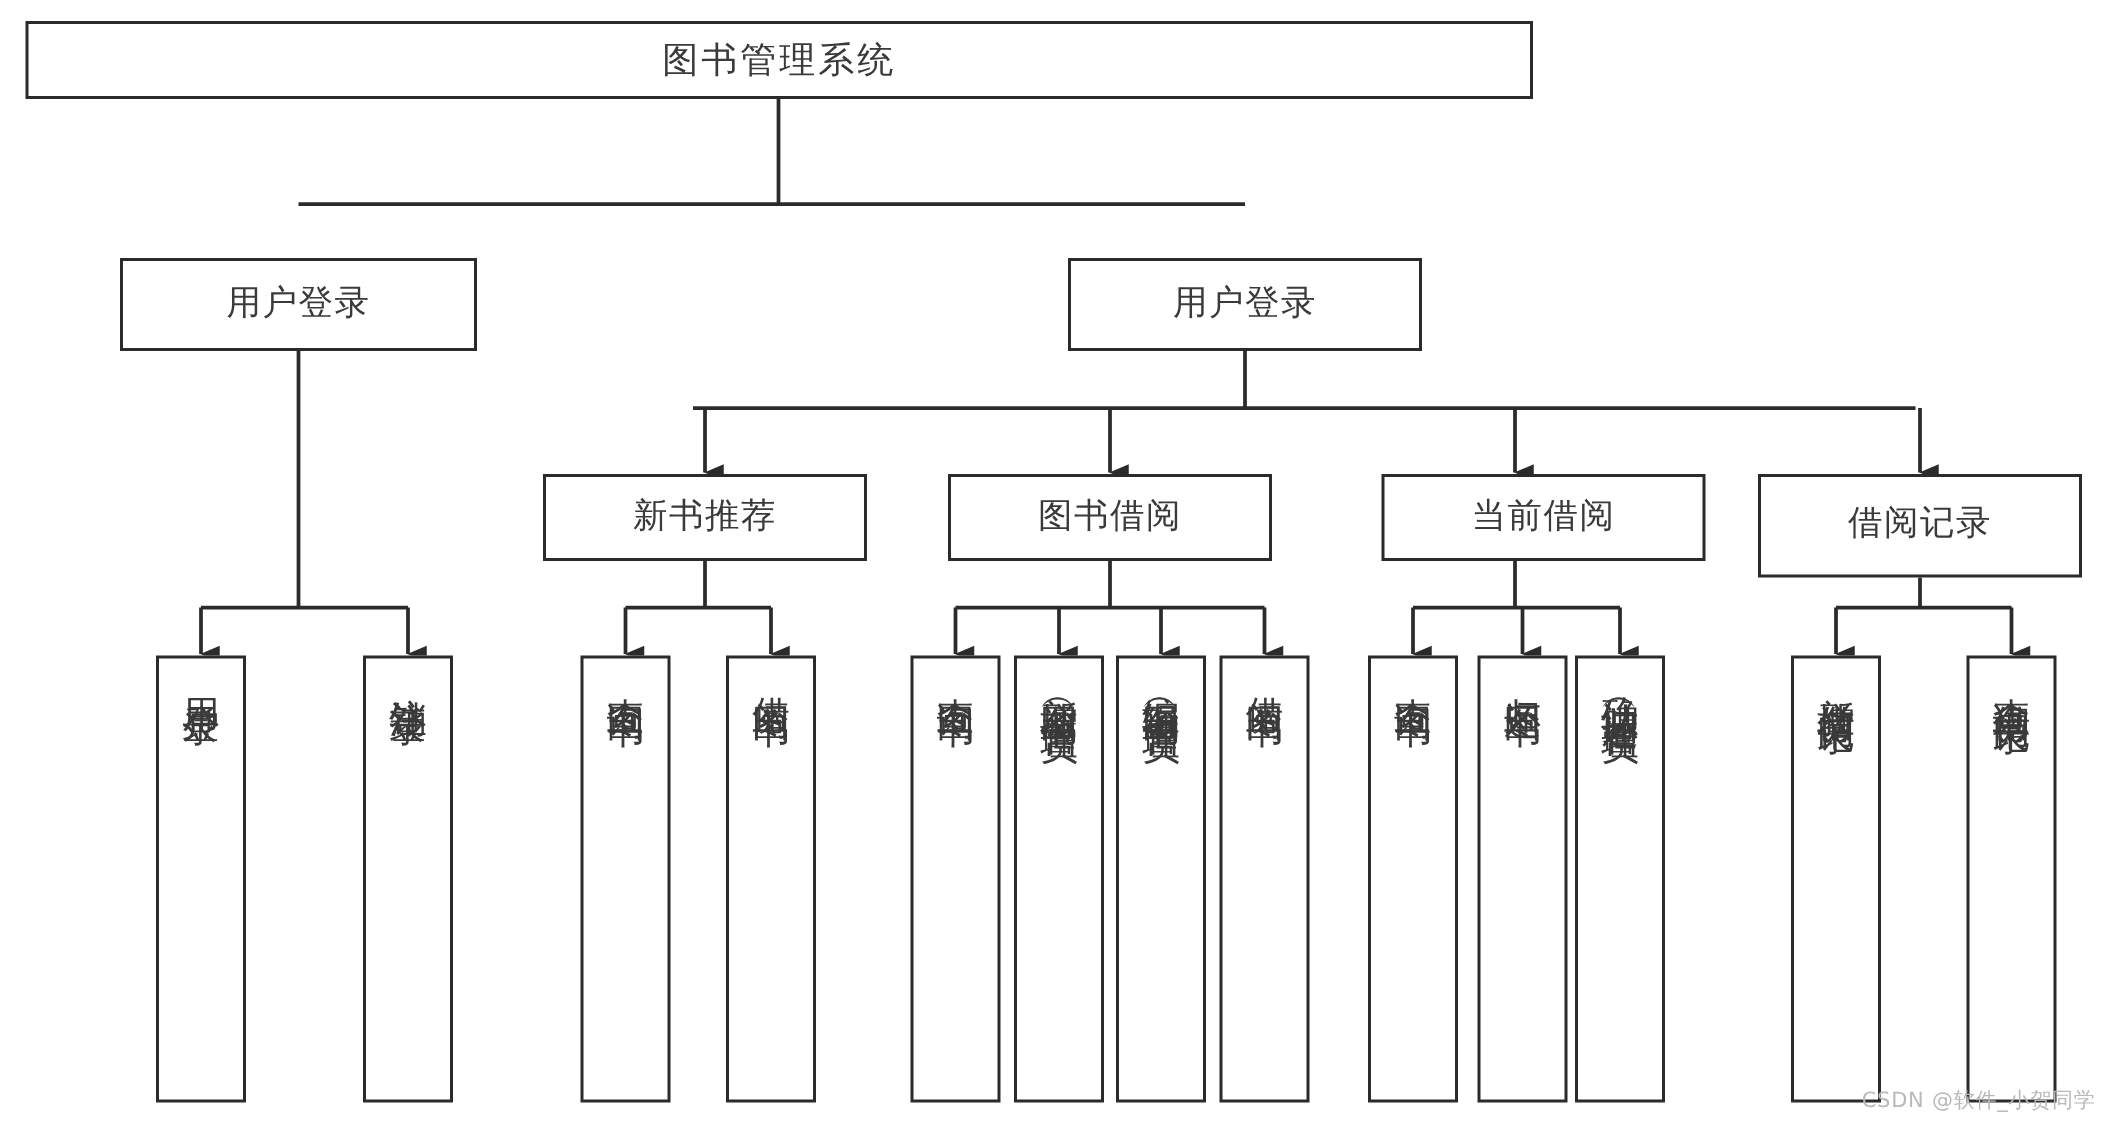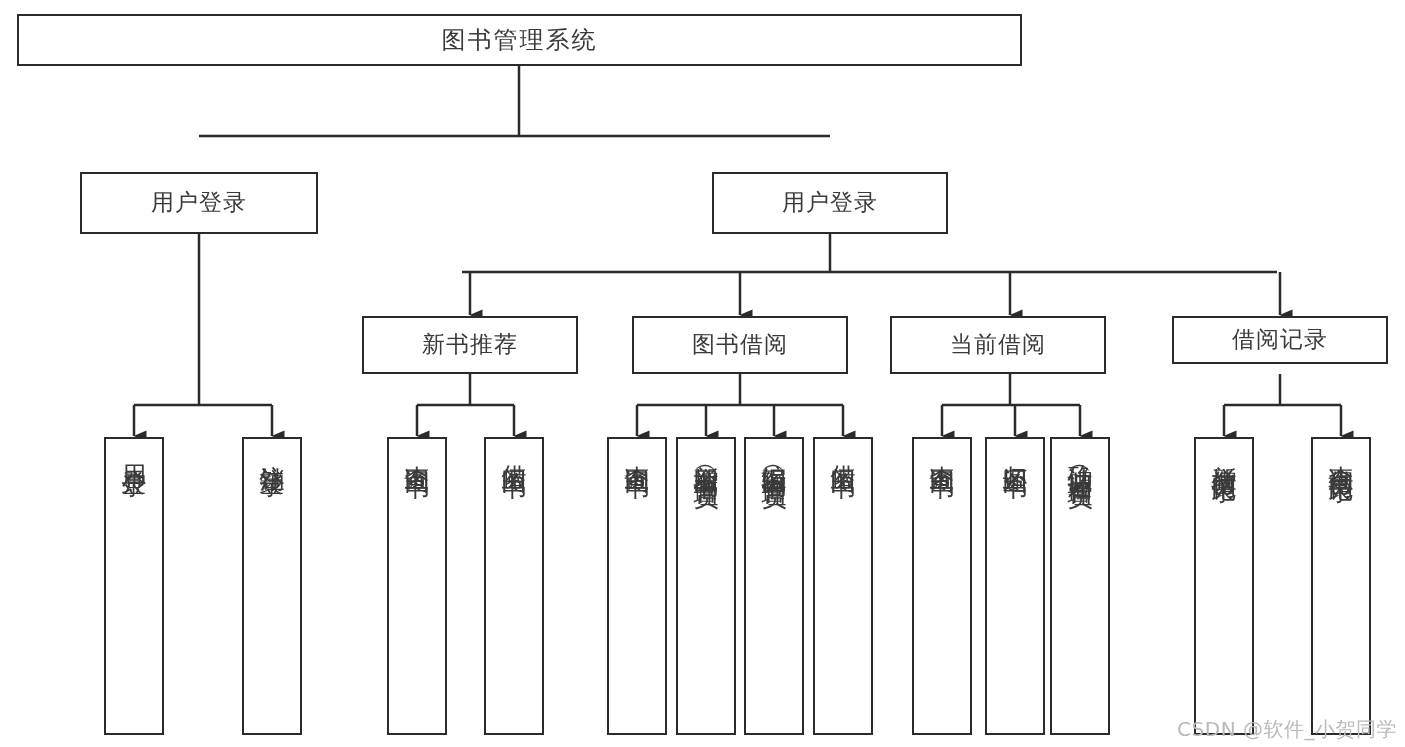--- a/index.html
+++ b/index.html
@@ -55,21 +55,21 @@
     text-orientation:upright;
     font-size:25px;
     letter-spacing:3px;
     line-height:1;
     white-space:nowrap;
   }
   .watermark{
     position:absolute;
     right:8px;
     bottom:4px;
-    font-size:20px;
+    font-size:14px;
     color:#b9b9b9;
     letter-spacing:0.5px;
     z-index:5;
     white-space:nowrap;
     font-family:"DejaVu Sans","Liberation Sans",sans-serif;
   }
 </style>
 </head>
 <body>
 
@@ -126,24 +126,24 @@
   <div class="node h" style="left: 712px; top: 172px; width: 236px; height: 62px;">
     <span class="label">用户登录</span>
   </div>
 
   <div class="node h" style="left: 632px; top: 316px; width: 216px; height: 58px;">
     <span class="label">图书借阅</span>
   </div>
   <div class="node h" style="left: 362px; top: 316px; width: 216px; height: 58px;">
     <span class="label">新书推荐</span>
   </div>
-  <div class="node h" style="left: 890px; top: 316px; width: 216px; height: 58px;">
+  <div class="node h" style="left: 921px; top: 316px; width: 216px; height: 58px;">
     <span class="label">当前借阅</span>
   </div>
-  <div class="node h" style="left: 1172px; top: 316px; width: 216px; height: 48px;">
+  <div class="node h" style="left: 1172px; top: 316px; width: 216px; height: 69px; font-family: Liberation Mono, monospace;">
     <span class="label">借阅记录</span>
   </div>
 
   <div class="node v" style="left: 104px; top: 437px; width: 60px; height: 298px;">
     <span class="label">用户登录</span>
   </div>
   <div class="node v" style="left: 242px; top: 437px; width: 60px; height: 298px;">
     <span class="label">注销登录</span>
   </div>
 

